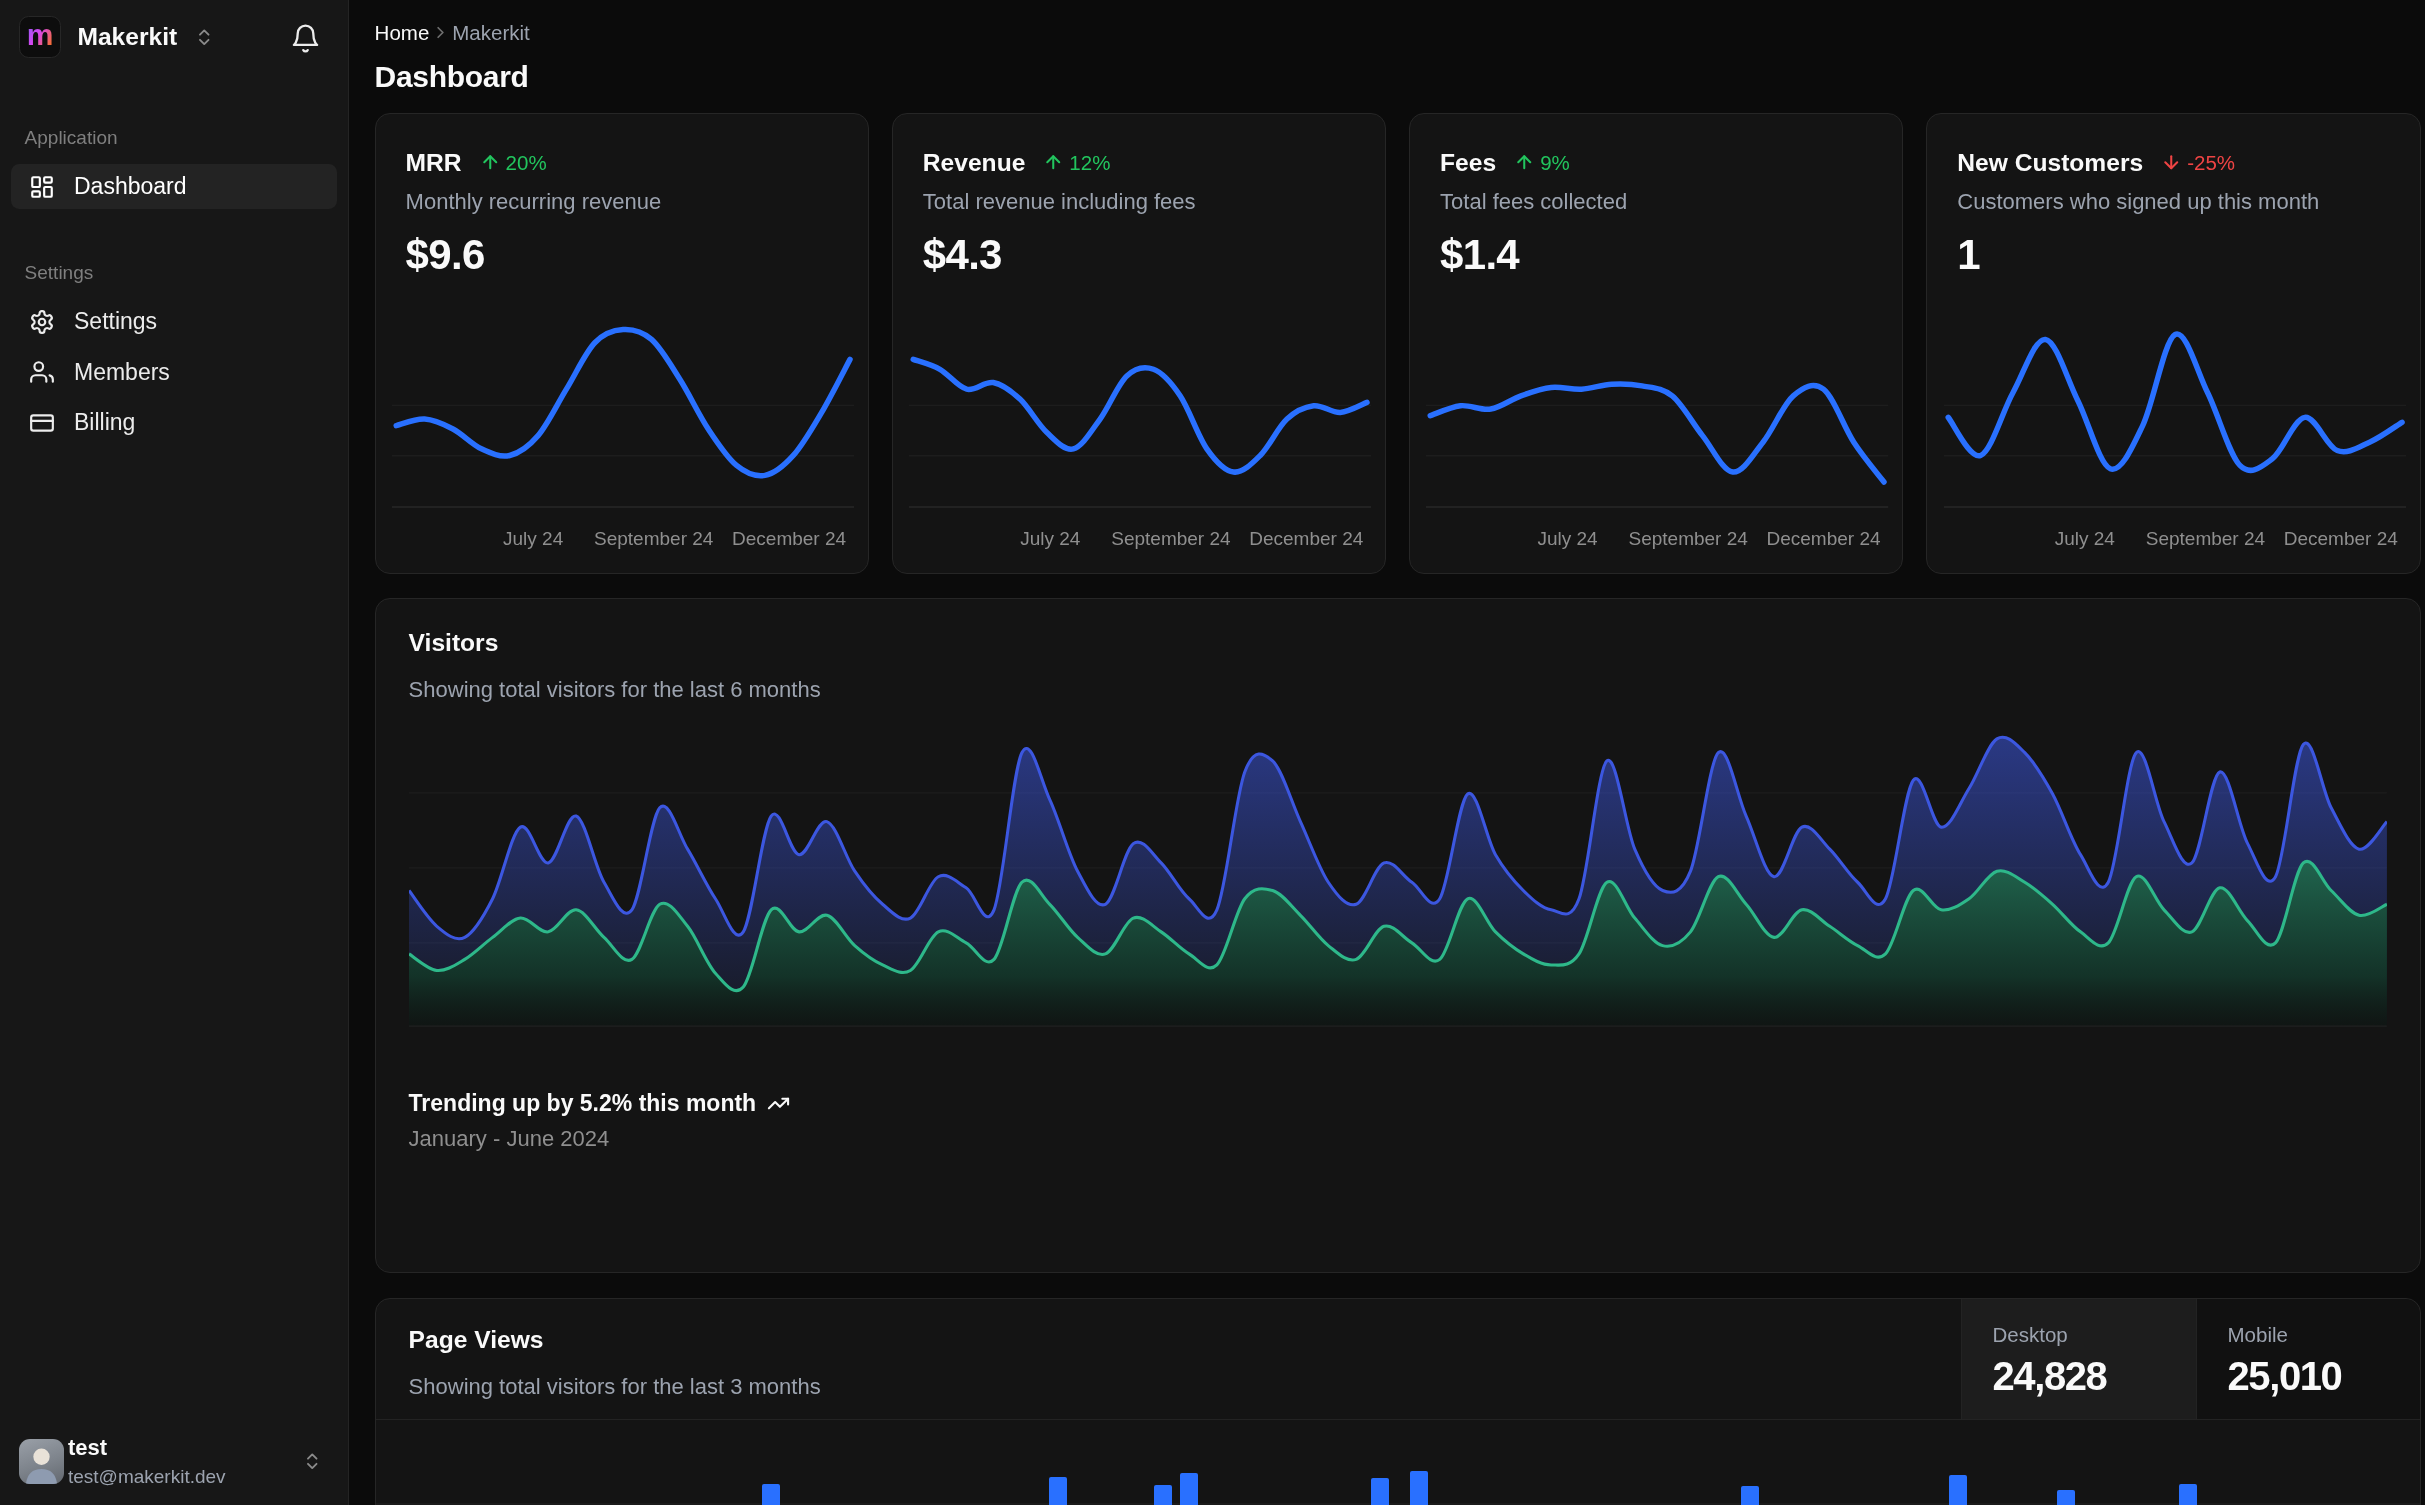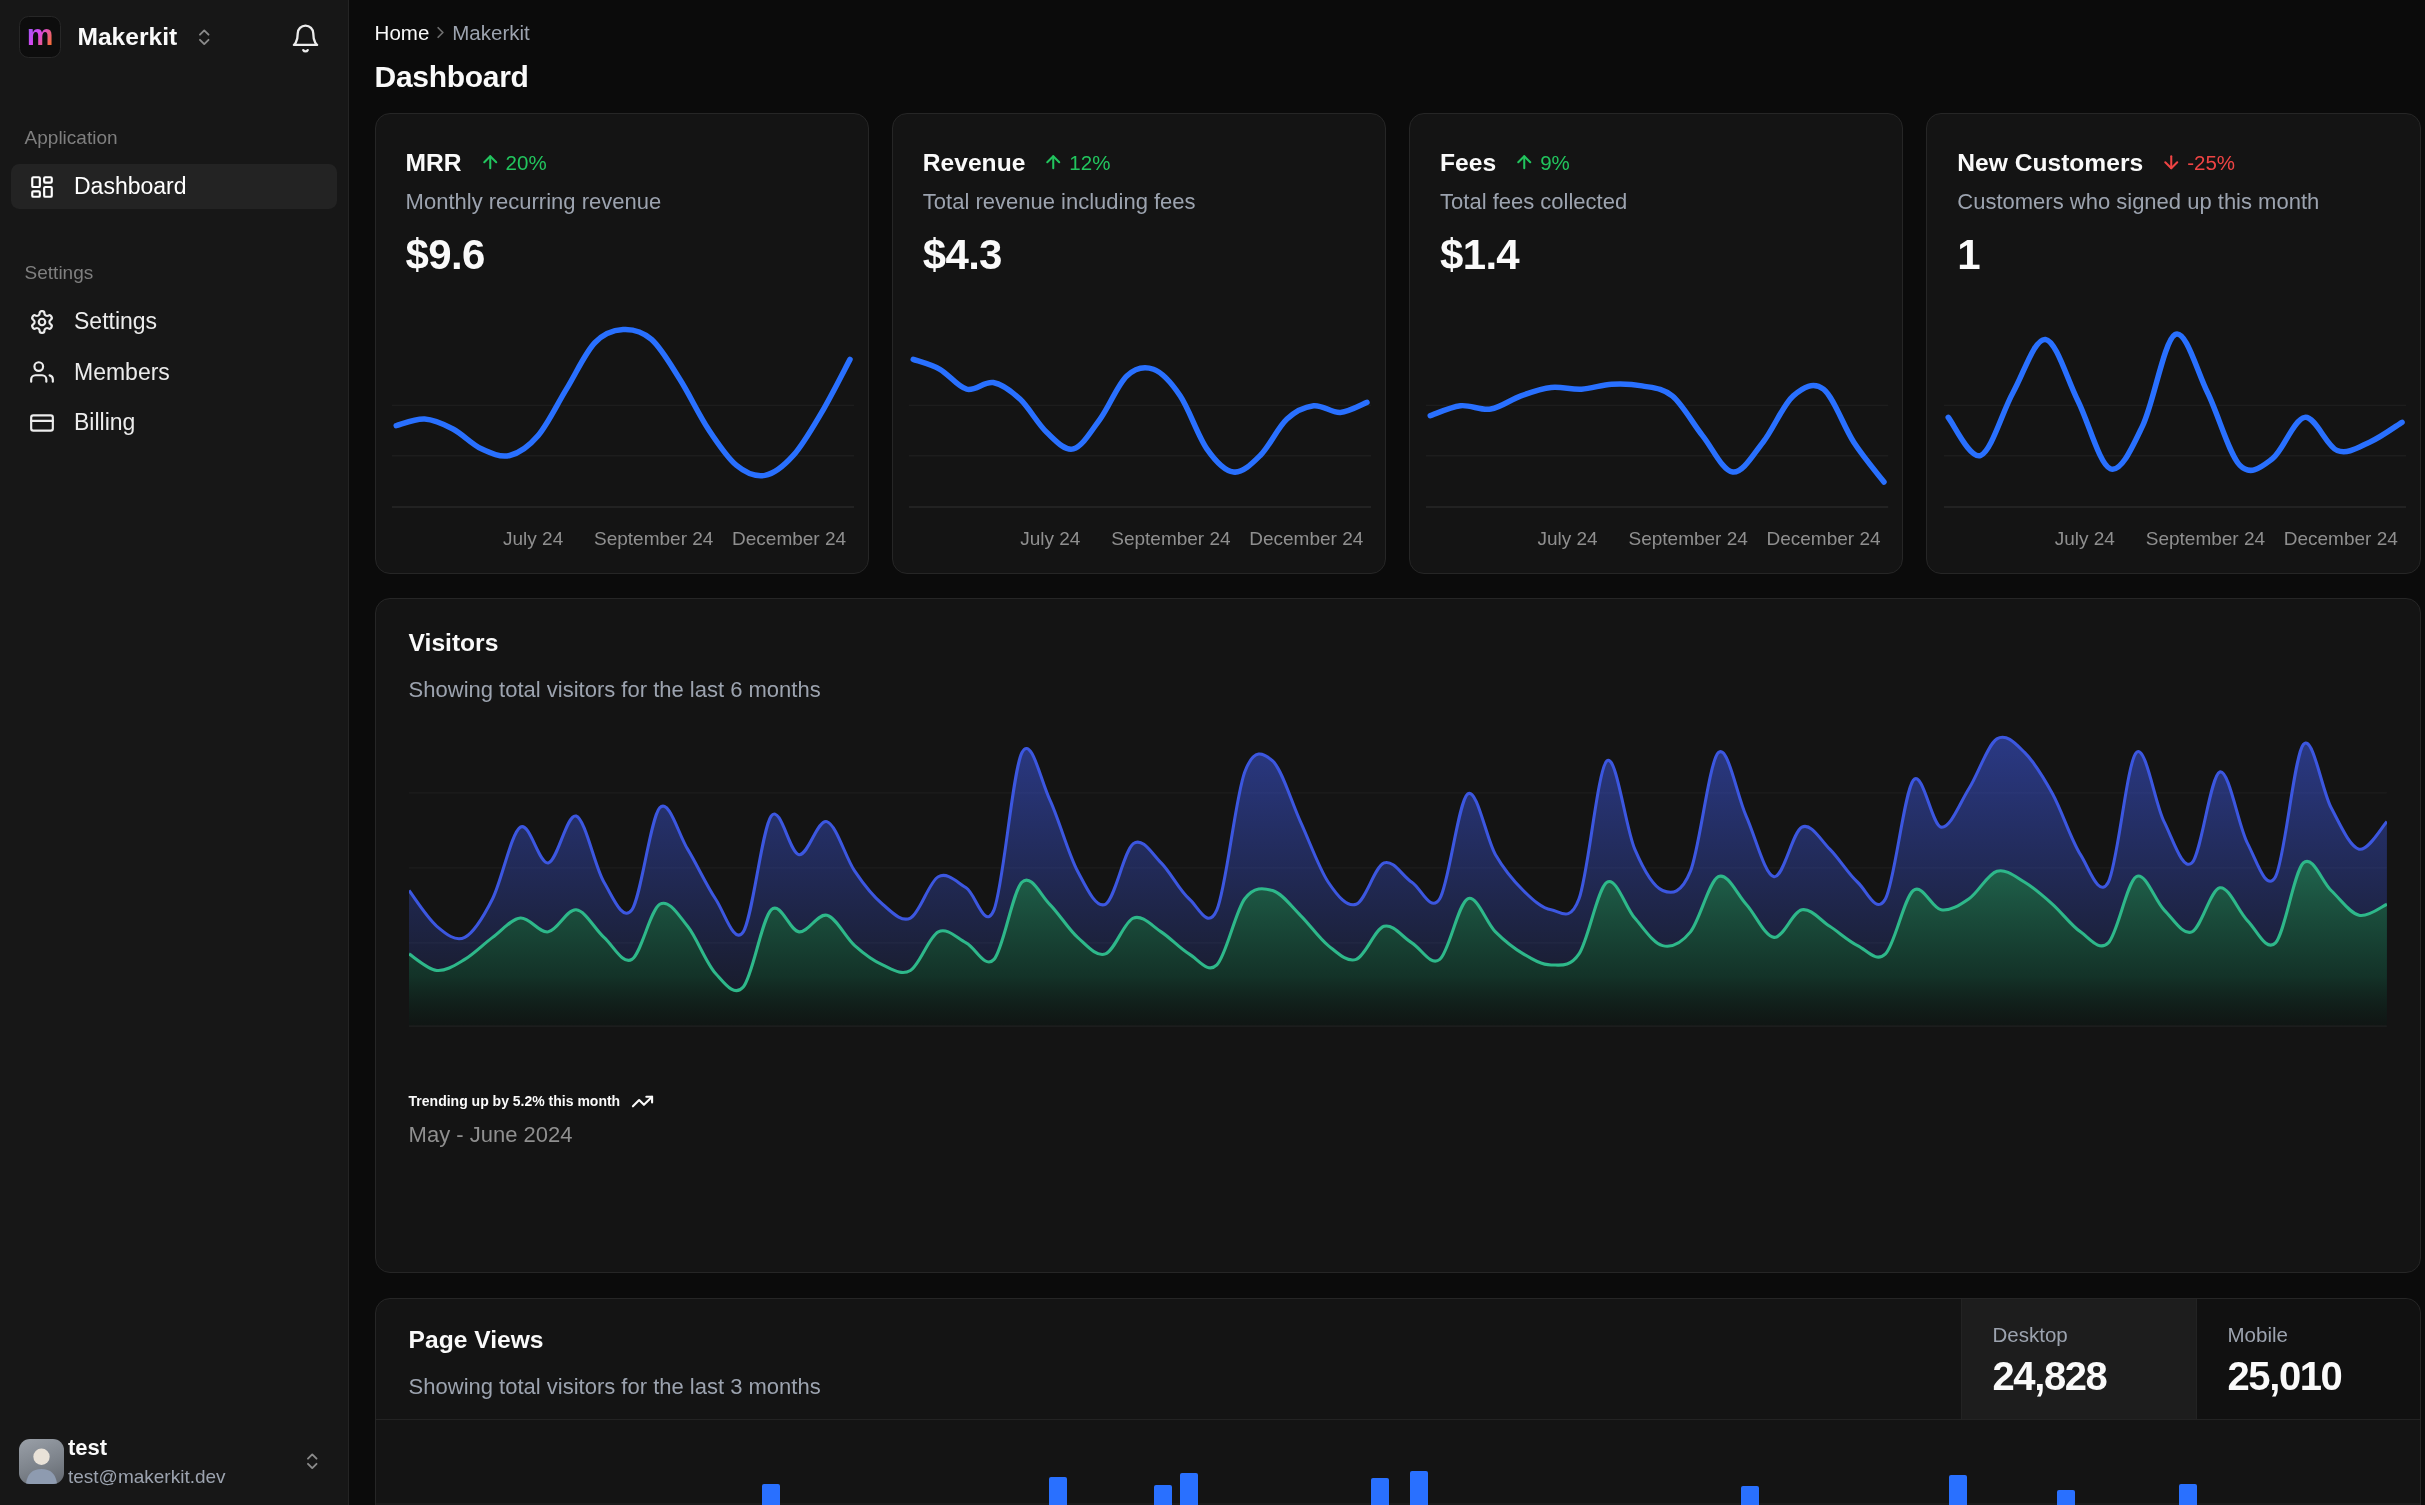--- a/index.html
+++ b/index.html
@@ -93,21 +93,21 @@
   .stat-desc { margin-top: 12.3px; font-size: 22px; color: var(--muted); }
   .stat-value { margin-top: 16.4px; font-size: 42px; font-weight: 700; letter-spacing: -0.7px; }
   .spark { position: absolute; left: 16.4px; right: 13.6px; bottom: 64px; height: 191px; width: calc(100% - 30px); }
   .x-labels { position: absolute; left: 0; right: 0; bottom: 22px; height: 23px; font-size: 19px; color: #8f8f8f; }
   .x-labels span { position: absolute; transform: translateX(-50%); white-space: nowrap; }
 
   .visitors-card { margin-top: 24.6px; height: 675px; padding: 30px 33px 0 33px; position: relative; overflow: hidden; }
   .section-title { font-size: 24.6px; font-weight: 700; }
   .section-sub { margin-top: 20px; font-size: 22px; color: var(--muted); }
   .visitors-chart { margin-top: 24.6px; width: 100%; height: 307px; }
-  .trend-row { margin-top: 55px; display: flex; align-items: center; gap: 11px; font-size: 14px; font-weight: 600; }
+  .trend-row { margin-top: 55px; display: flex; align-items: center; gap: 11px; font-size: 23px; font-weight: 600; }
   .trend-row svg { width: 23px; height: 23px; color: #fafafa; }
   .trend-sub { margin-top: 9.6px; font-size: 22px; color: #8f8f8f; }
 
   .pageviews-card { margin-top: 24.6px; height: 423px; position: relative; overflow: hidden; padding: 0; }
   .pv-header { position: relative; height: 121px; border-bottom: 0.7px solid #232323; }
   .pv-titles { position: absolute; left: 33px; top: 27px; }
   .pv-tabs { position: absolute; right: 0; top: 0; bottom: 0; display: flex; }
   .pv-tab { border-left: 0.7px solid #232323; padding: 24.6px 0 0 31px; cursor: pointer; }
   .pv-tab.desktop { width: 235px; background: #1d1d1d; }
   .pv-tab.mobile { width: 224px; background: #111111; border-top-right-radius: 15px; }
@@ -344,21 +344,21 @@
   <path d="M 0,331.12 C 6.8,335.2 27.3,354.0 41.0,355.4 C 54.6,356.7 68.3,347.3 82.0,339.2 C 95.6,331.1 109.3,317.0 123.0,306.9 C 136.6,296.8 150.3,279.9 163.9,278.6 C 177.6,277.3 191.3,300.8 204.9,298.8 C 218.6,296.8 232.3,265.1 245.9,266.5 C 259.6,267.8 273.2,294.8 286.9,306.9 C 300.6,319.0 314.2,347.3 327.9,339.2 C 341.5,331.1 355.2,266.5 368.9,258.4 C 382.5,250.3 396.2,273.9 409.9,290.7 C 423.5,307.6 437.2,344.6 450.8,359.4 C 464.5,374.2 478.2,395.1 491.8,379.6 C 505.5,364.1 519.2,279.9 532.8,266.5 C 546.5,253.0 560.1,297.5 573.8,298.8 C 587.5,300.1 601.1,271.2 614.8,274.6 C 628.5,277.9 642.1,306.9 655.8,319.0 C 669.4,331.1 683.1,341.2 696.8,347.3 C 710.4,353.3 724.1,363.4 737.7,355.4 C 751.4,347.3 765.1,305.5 778.7,298.8 C 792.4,292.1 806.1,308.2 819.7,315.0 C 833.4,321.7 847.0,354.0 860.7,339.2 C 874.4,324.4 888.0,239.5 901.7,226.1 C 915.4,212.6 929.0,244.9 942.7,258.4 C 956.3,271.9 970.0,294.8 983.7,306.9 C 997.3,319.0 1011.0,335.8 1024.6,331.1 C 1038.3,326.4 1052.0,284.0 1065.6,278.6 C 1079.3,273.2 1093.0,290.0 1106.6,298.8 C 1120.3,307.6 1133.9,323.0 1147.6,331.1 C 1161.3,339.2 1174.9,360.7 1188.6,347.3 C 1202.3,333.8 1215.9,268.5 1229.6,250.3 C 1243.2,232.1 1256.9,234.2 1270.6,238.2 C 1284.2,242.2 1297.9,261.1 1311.5,274.6 C 1325.2,288.0 1338.9,308.2 1352.5,319.0 C 1366.2,329.8 1379.9,343.9 1393.5,339.2 C 1407.2,334.5 1420.8,294.8 1434.5,290.7 C 1448.2,286.7 1461.8,306.9 1475.5,315.0 C 1489.2,323.0 1502.8,350.0 1516.5,339.2 C 1530.1,328.4 1543.8,257.1 1557.5,250.3 C 1571.1,243.6 1584.8,285.3 1598.5,298.8 C 1612.1,312.3 1625.8,323.0 1639.4,331.1 C 1653.1,339.2 1666.8,347.3 1680.4,347.3 C 1694.1,347.3 1707.7,351.3 1721.4,331.1 C 1735.1,310.9 1748.7,234.8 1762.4,226.1 C 1776.1,217.3 1789.7,263.1 1803.4,278.6 C 1817.0,294.1 1830.7,315.6 1844.4,319.0 C 1858.0,322.4 1871.7,315.6 1885.4,298.8 C 1899.0,282.0 1912.7,224.7 1926.3,218.0 C 1940.0,211.3 1953.7,243.6 1967.3,258.4 C 1981.0,273.2 1994.6,305.5 2008.3,306.9 C 2022.0,308.2 2035.6,269.2 2049.3,266.5 C 2063.0,263.8 2076.6,282.0 2090.3,290.7 C 2103.9,299.5 2117.6,312.3 2131.3,319.0 C 2144.9,325.7 2158.6,344.6 2172.3,331.1 C 2185.9,317.7 2199.6,249.0 2213.2,238.2 C 2226.9,227.4 2240.6,264.5 2254.2,266.5 C 2267.9,268.5 2281.5,259.7 2295.2,250.3 C 2308.9,240.9 2322.5,214.0 2336.2,209.9 C 2349.9,205.9 2363.5,218.0 2377.2,226.1 C 2390.8,234.2 2404.5,246.3 2418.2,258.4 C 2431.8,270.5 2445.5,289.4 2459.2,298.8 C 2472.8,308.2 2486.5,328.4 2500.1,315.0 C 2513.8,301.5 2527.5,226.1 2541.1,218.0 C 2554.8,209.9 2568.5,253.0 2582.1,266.5 C 2595.8,279.9 2609.4,304.2 2623.1,298.8 C 2636.8,293.4 2650.4,236.9 2664.1,234.2 C 2677.7,231.5 2691.4,269.2 2705.1,282.6 C 2718.7,296.1 2732.4,329.1 2746.1,315.0 C 2759.7,300.8 2773.4,210.6 2787.0,197.8 C 2800.7,185.0 2814.4,225.4 2828.0,238.2 C 2841.7,251.0 2855.4,271.2 2869.0,274.6 C 2882.7,277.9 2903.2,261.1 2910.0,258.4" fill="none" stroke="#2eb88a" stroke-width="4.5"></path>
   <line x1="0" y1="437" x2="2910" y2="437" stroke="#202020" stroke-width="2"></line>
       </svg>
     <div class="trend-row">
       <span>Trending up by 5.2% this month</span>
       <svg viewBox="0 0 24 24" fill="none" stroke="currentColor" stroke-width="2.2" stroke-linecap="round" stroke-linejoin="round">
           <polyline points="22 7 13.5 15.5 8.5 10.5 2 17"></polyline>
           <polyline points="16 7 22 7 22 13"></polyline>
         </svg>
     </div>
-    <p class="trend-sub">May - June 2024</p>
+    <p class="trend-sub">January - June 2024</p>
   </section>
 
   <section class="card pageviews-card">
     <div class="pv-header">
       <div class="pv-titles">
         <h2 class="section-title">Page Views</h2>
         <p class="section-sub">Showing total visitors for the last 3 months</p>
       </div>
       <div class="pv-tabs">
         <div class="pv-tab desktop">

